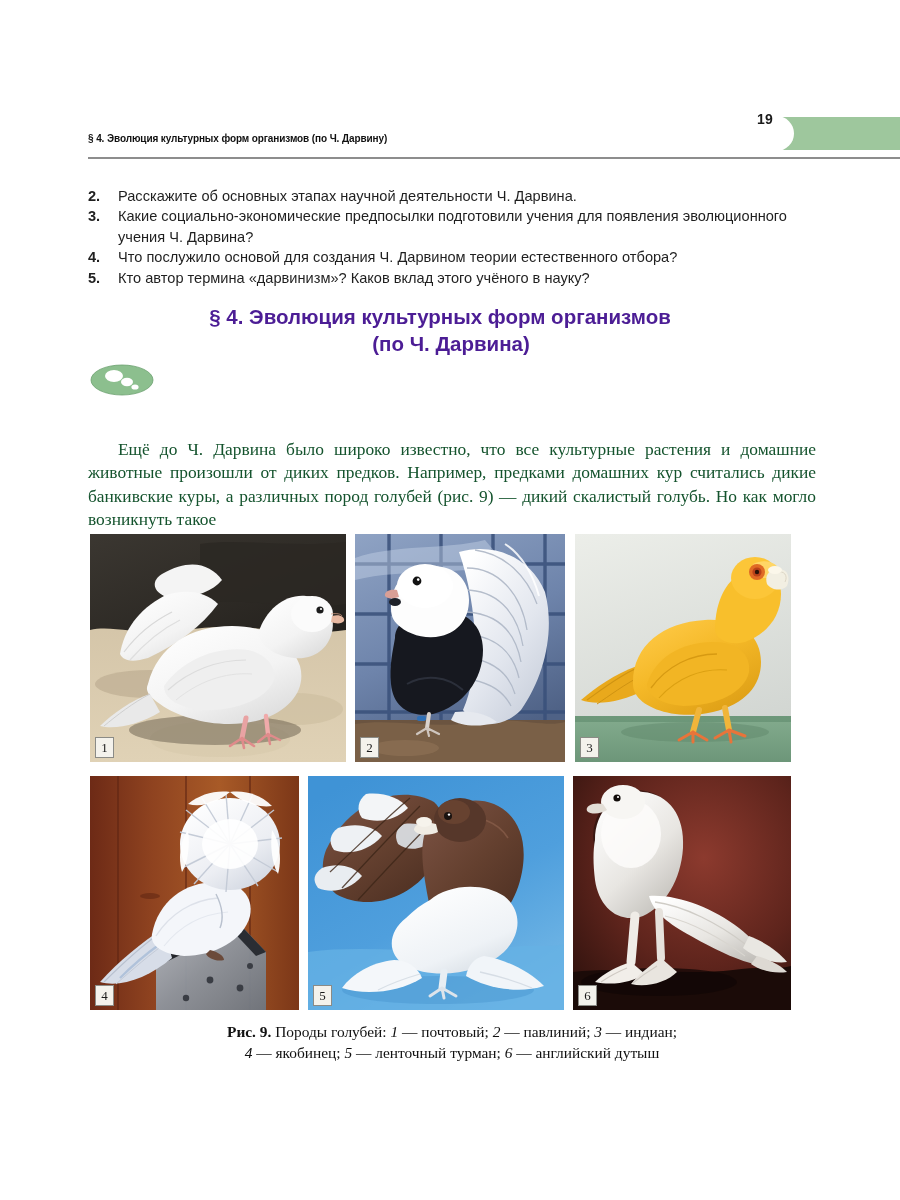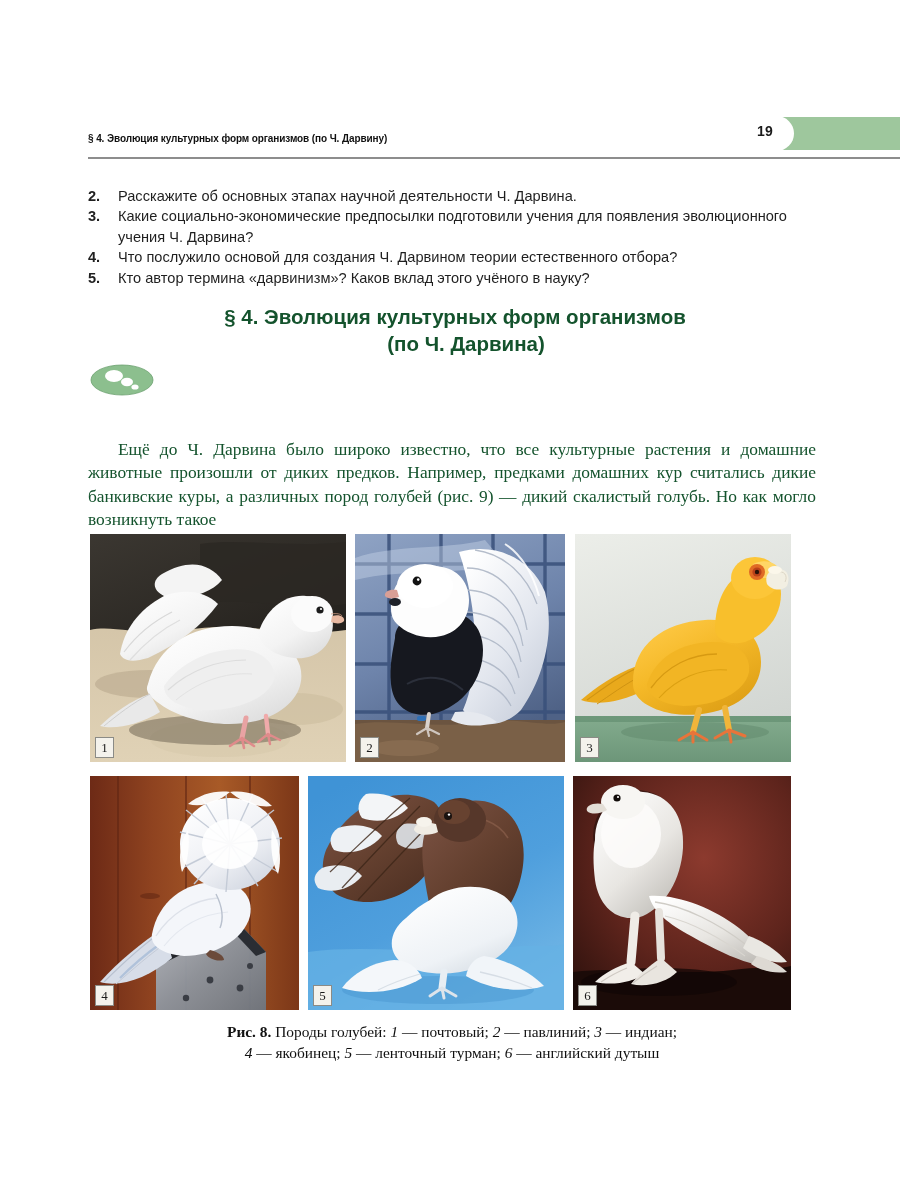--- a/index.html
+++ b/index.html
@@ -37,21 +37,21 @@
     left: -16px;
     top: -1px;
     width: 35px;
     height: 35px;
     border-radius: 50%;
     background: #ffffff;
   }
   .page-number {
     position: absolute;
     left: 745px;
-    top: 123px;
+    top: 111px;
     width: 40px;
     text-align: center;
     font-size: 14px;
     font-weight: bold;
     color: #1a1a1a;
     letter-spacing: 0.3px;
   }
   .running-head {
     position: absolute;
     left: 88px;
@@ -93,28 +93,28 @@
     text-align: left;
   }
   .q-text {
     flex: 1 1 auto;
     text-align: left;
   }
 
   
   .section-title {
     position: absolute;
-    left: 91px;
+    left: 76px;
     top: 303px;
     width: 728px;
     text-align: center;
     font-size: 20.5px;
     font-weight: bold;
     line-height: 27px;
-    color: #14532d;
+    color: #4c1d95;
   }
   .section-title .line2 {
     display: block;
     padding-left: 22px;
   }
 
   
   .task-icon {
     position: absolute;
     left: 90px;
@@ -616,20 +616,20 @@
           </g>
         </svg>
       </div>
       <div class="num-badge">6</div>
     </div>
 
   </div>
 
   <div class="caption">
     <div>
-      <b>Рис. 8.</b><span> Породы голубей: </span><i>1</i> — почтовый; <i>2</i> — павлиний; <i>3</i> — индиан;
+      <b>Рис. 9.</b><span> Породы голубей: </span><i>1</i> — почтовый; <i>2</i> — павлиний; <i>3</i> — индиан;
     </div>
     <div>
       <i>4</i> — якобинец; <i>5</i> — ленточный турман; <i>6</i> — английский дутыш
     </div>
   </div>
 
 </div>
 
 </body></html>

